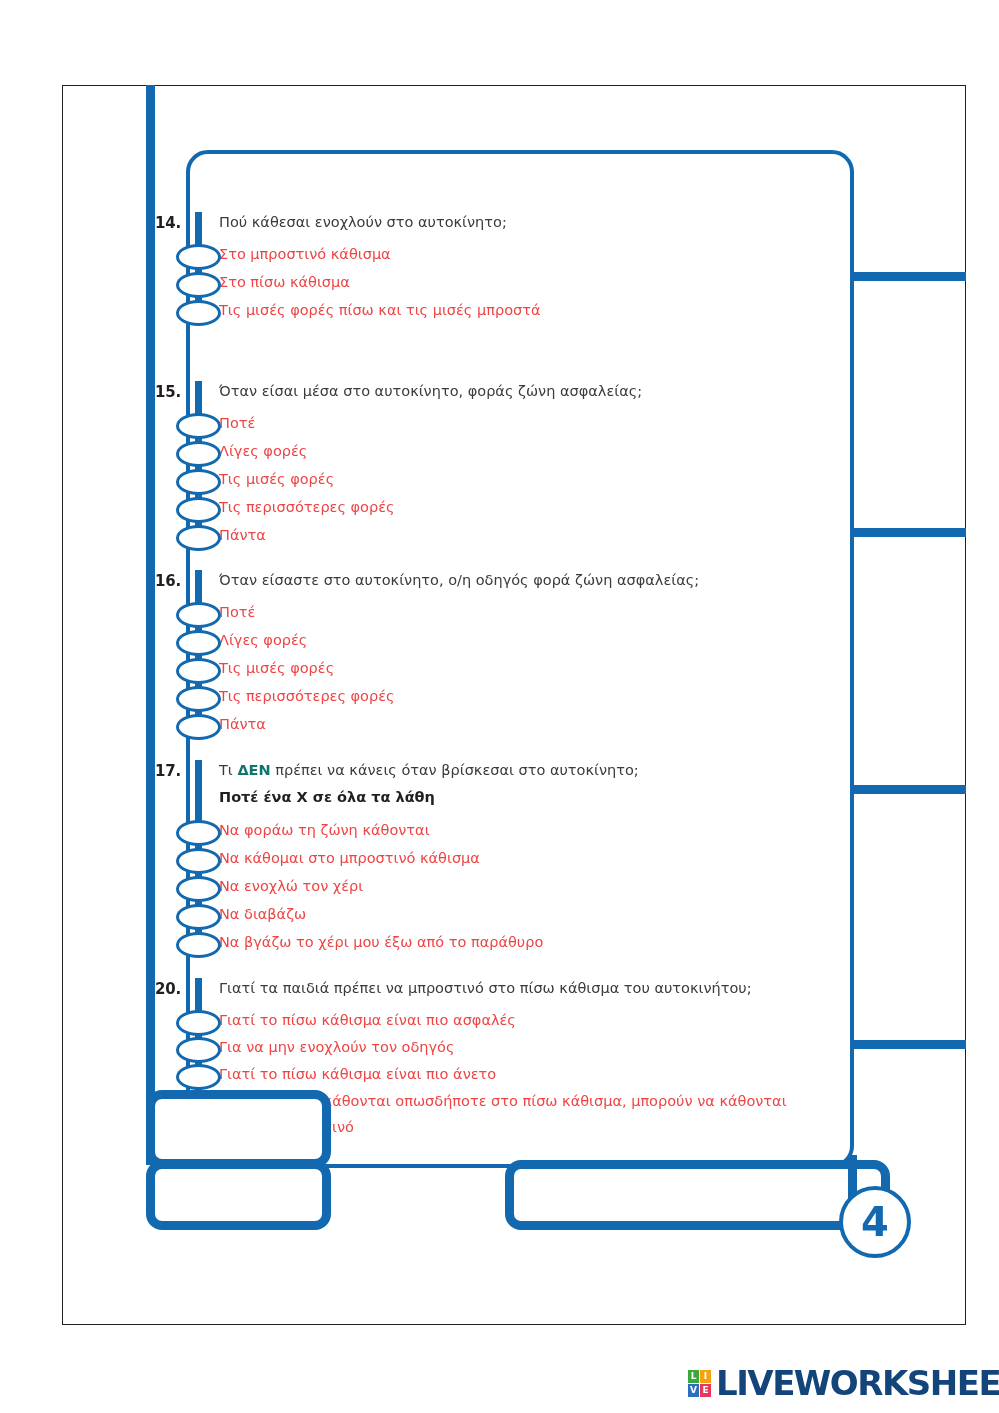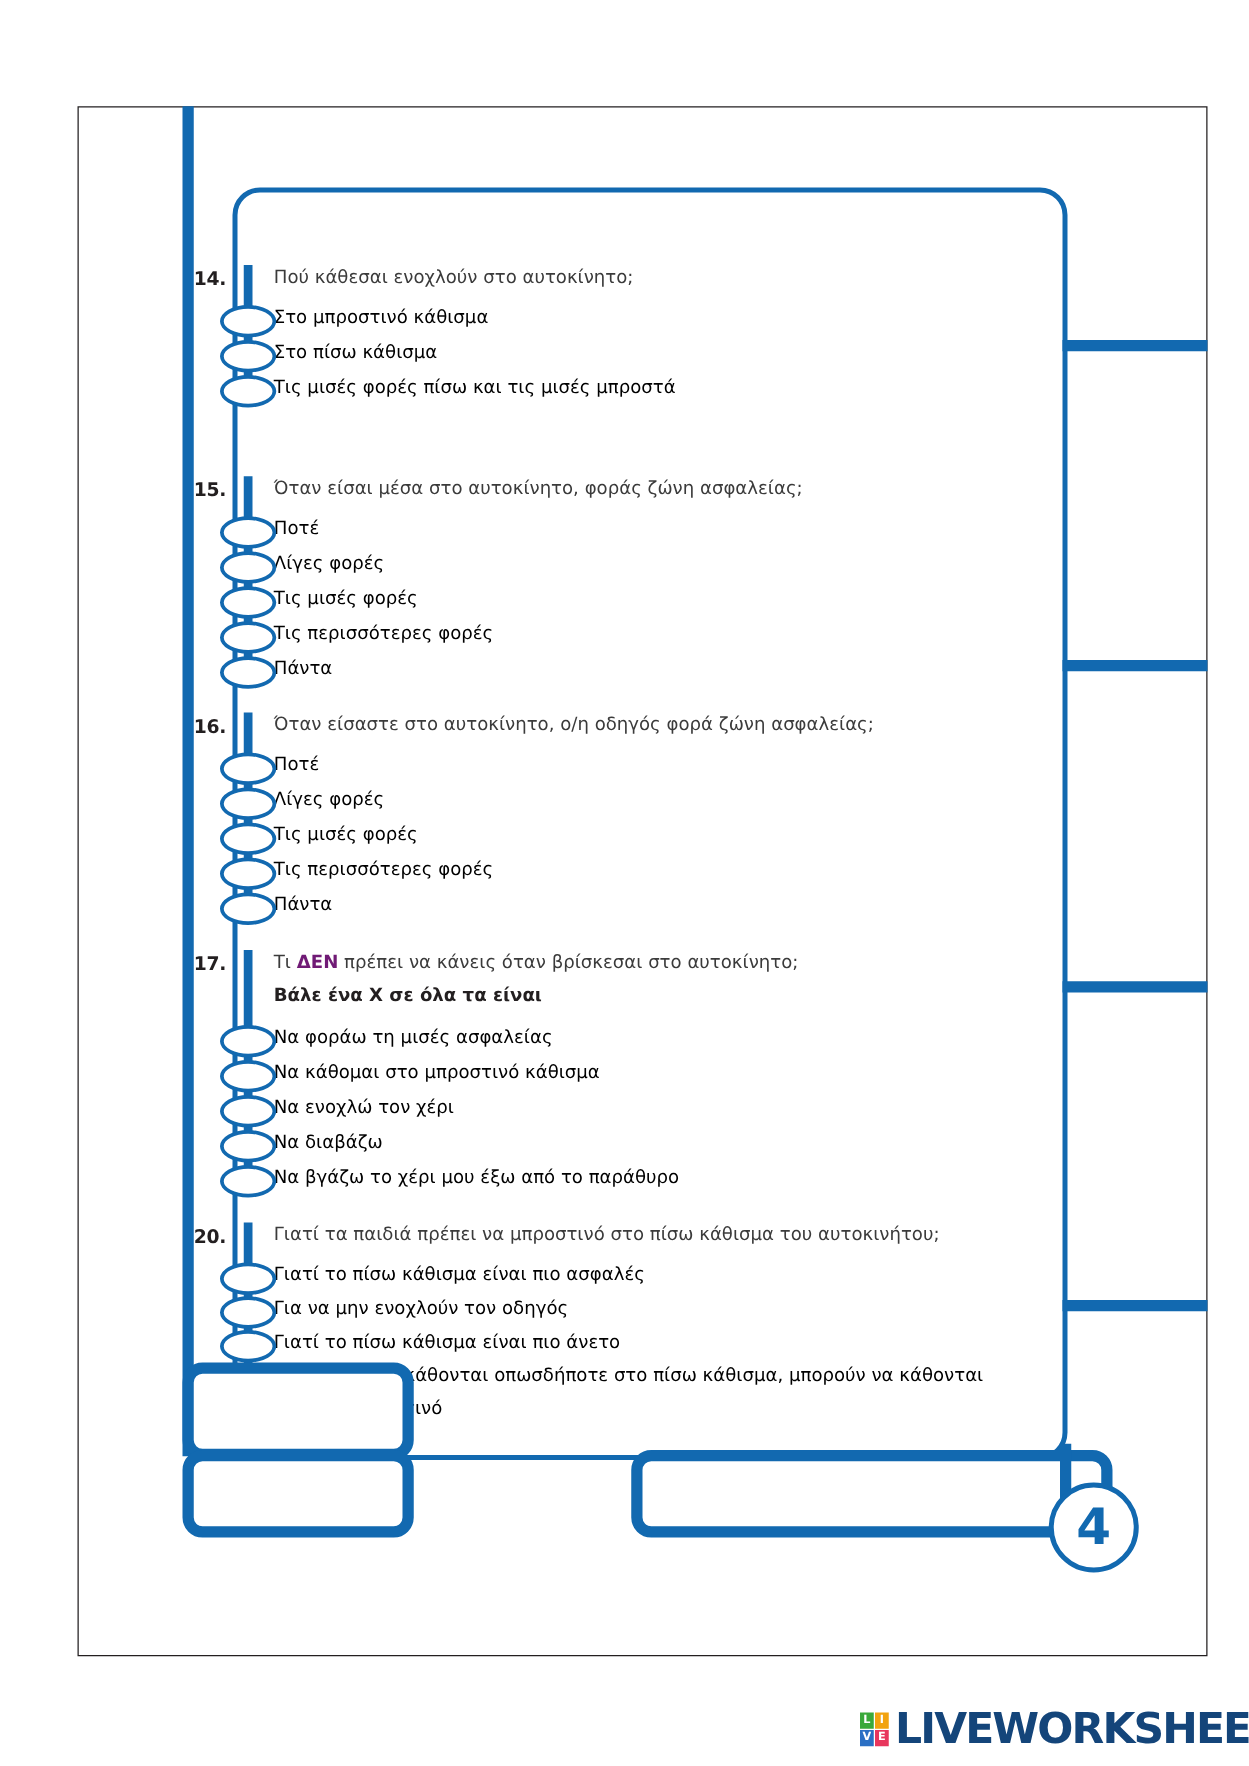--- a/index.html
+++ b/index.html
@@ -159,21 +159,21 @@
   }
   .q-prompt {
     position: absolute;
     left: 64px;
     top: 0;
     font-size: 14.5px;
     color: #3b3b3b;
     white-space: nowrap;
   }
   .q-prompt b {
-    color: #701a75;
+    color: #0f766e;
     font-weight: bold;
   }
   .q-subprompt {
     position: absolute;
     left: 64px;
     font-size: 14.5px;
     color: #231f20;
     font-weight: bold;
     white-space: nowrap;
   }
@@ -192,21 +192,21 @@
     border-radius: 50%;
     background: #ffffff;
     box-sizing: border-box;
     z-index: 2;
   }
   .opt-text {
     position: absolute;
     left: 64px;
     top: 4px;
     font-size: 14.5px;
-    color: #000000;
+    color: #ef4444;
     white-space: nowrap;
   }
   .opt-text.line2 {
     top: 30px;
   }
 
   
   .lw-logo {
     position: absolute;
     left: 688px;
@@ -331,24 +331,24 @@
       <div class="option" style="top:140px;">
         <div class="bubble"></div>
         <div class="opt-text">Πάντα</div>
       </div>
     </div>
 
     <div class="question" style="top:762px;">
       <div class="q-number">17.</div>
       <div class="q-rail" style="top:-2px; height:196px;"></div>
       <div class="q-prompt"><span>Τι </span><b>ΔΕΝ</b><span> πρέπει να κάνεις όταν βρίσκεσαι στο αυτοκίνητο;</span></div>
-      <div class="q-subprompt" style="top:27px;">Βάλε ένα Χ σε όλα τα είναι</div>
+      <div class="q-subprompt" style="top:27px;">Ποτέ ένα Χ σε όλα τα λάθη</div>
       <div class="option" style="top:56px;">
         <div class="bubble"></div>
-        <div class="opt-text">Να φοράω τη μισές ασφαλείας</div>
+        <div class="opt-text">Να φοράω τη ζώνη κάθονται</div>
       </div>
       <div class="option" style="top:84px;">
         <div class="bubble"></div>
         <div class="opt-text">Να κάθομαι στο μπροστινό κάθισμα</div>
       </div>
       <div class="option" style="top:112px;">
         <div class="bubble"></div>
         <div class="opt-text">Να ενοχλώ τον χέρι</div>
       </div>
       <div class="option" style="top:140px;">

